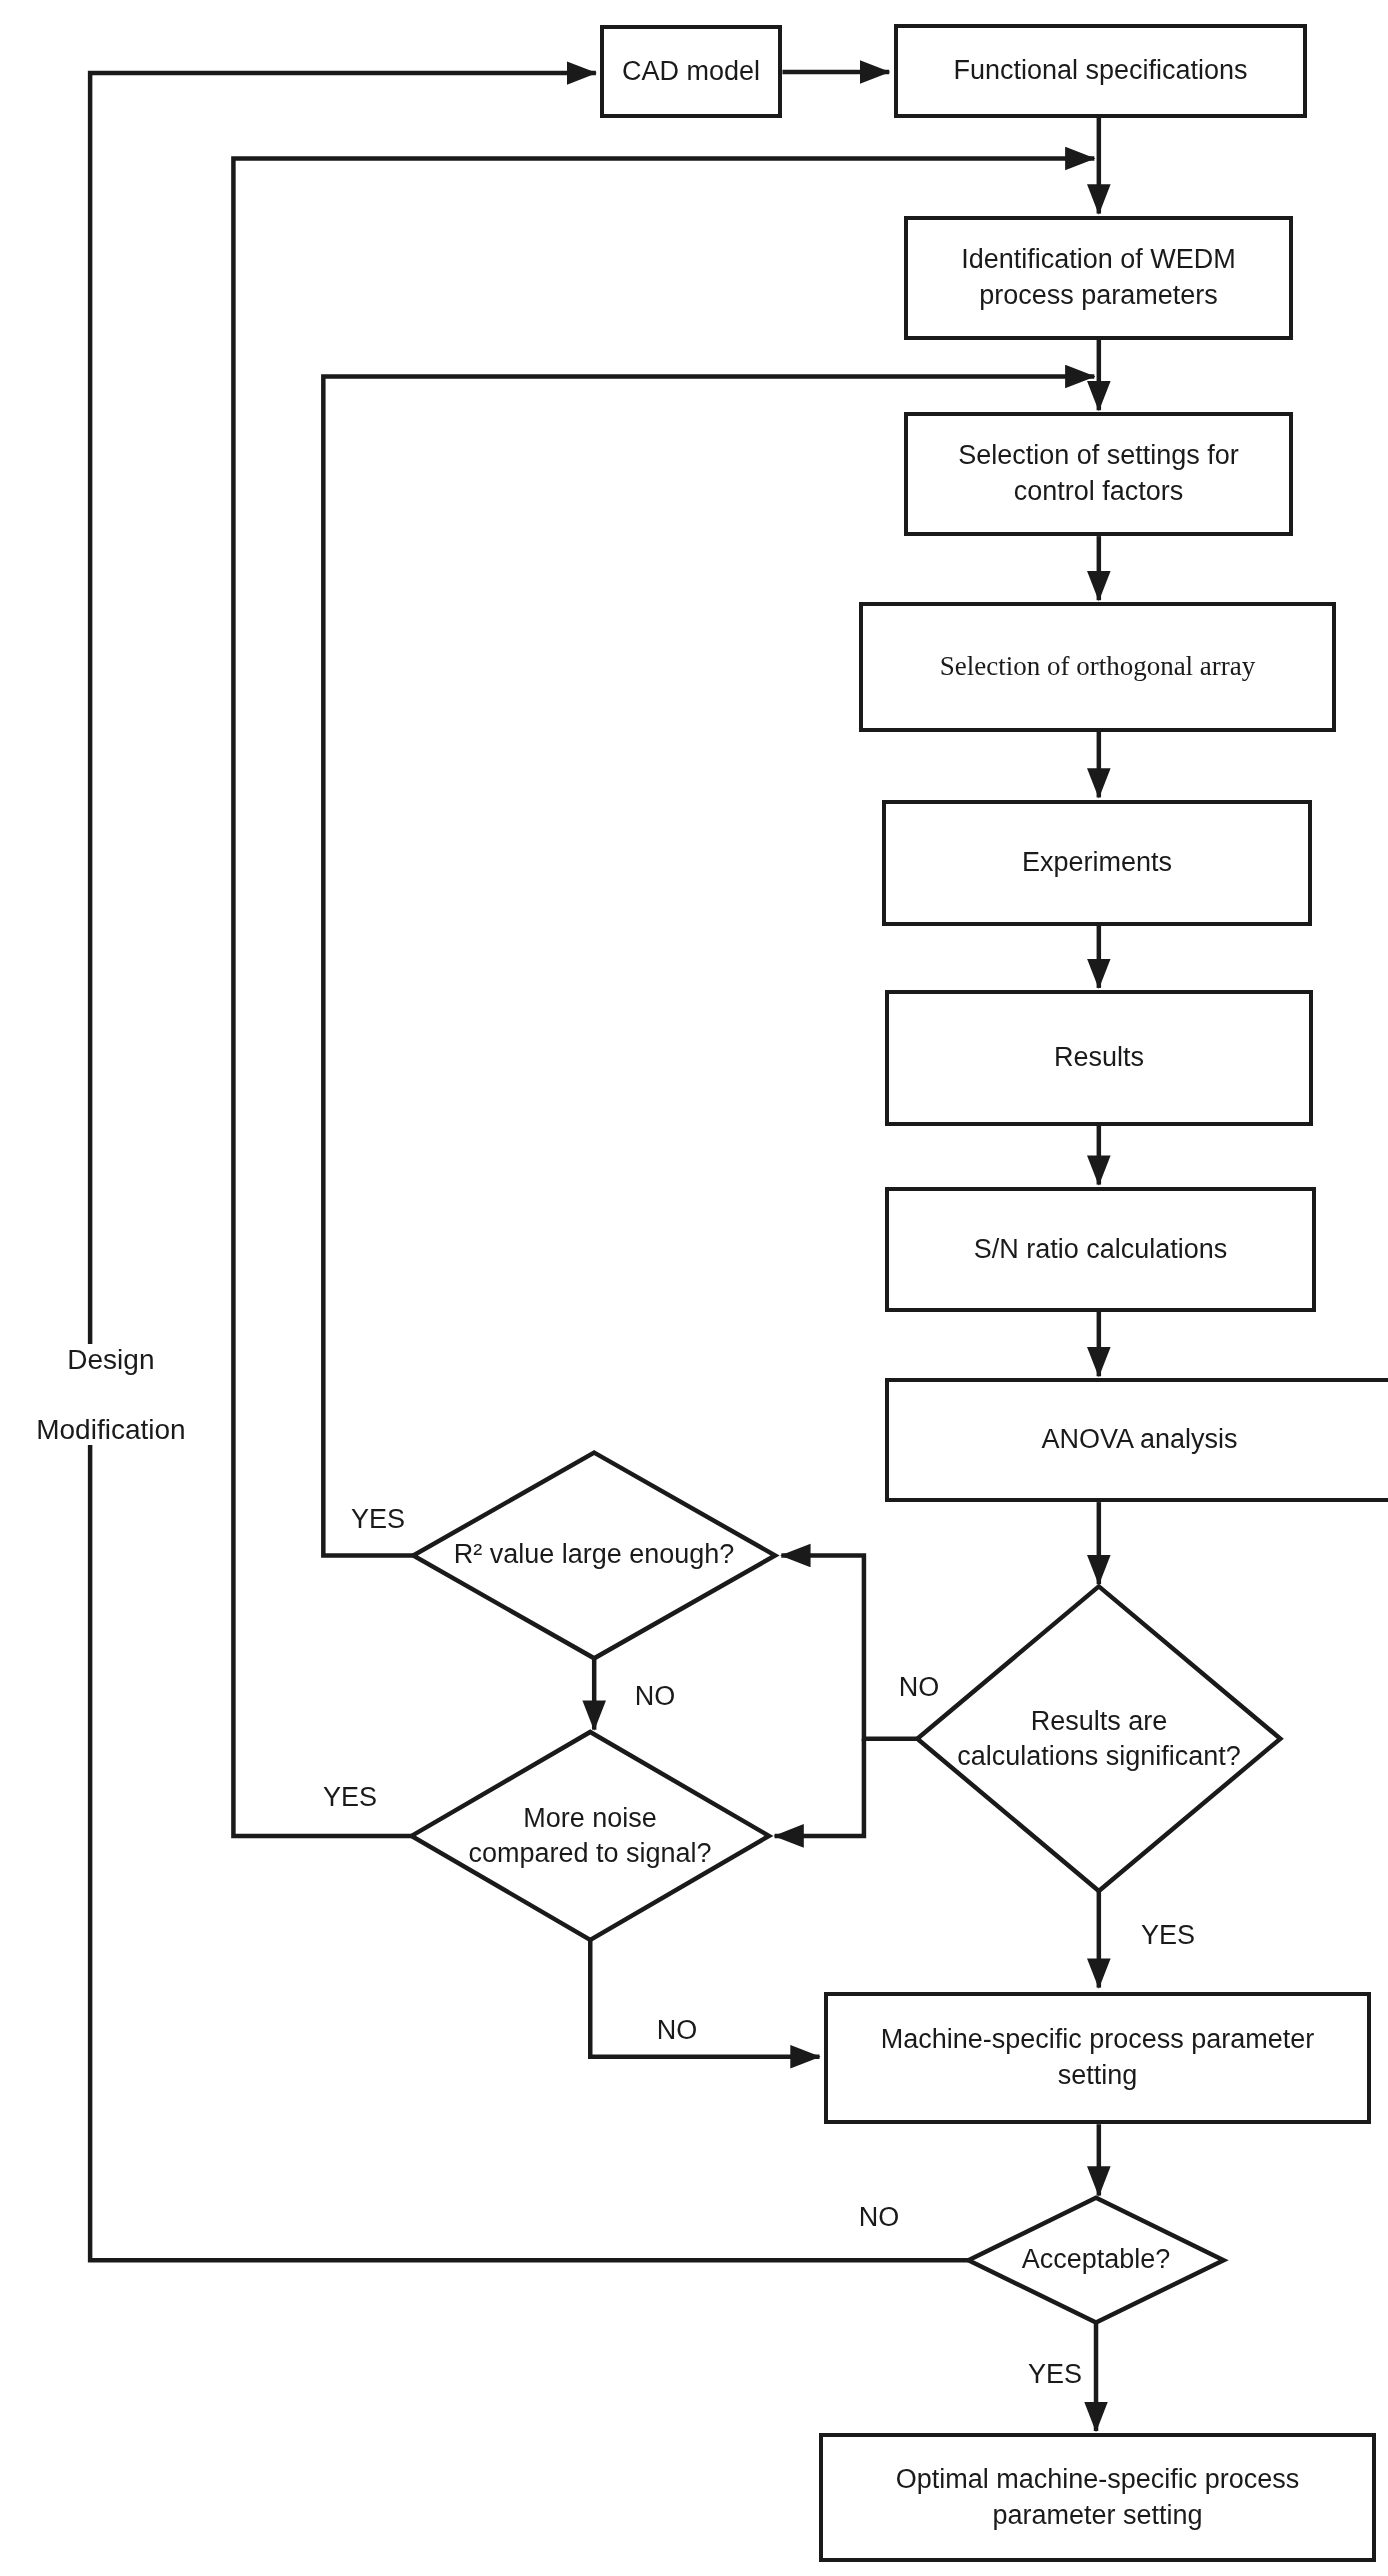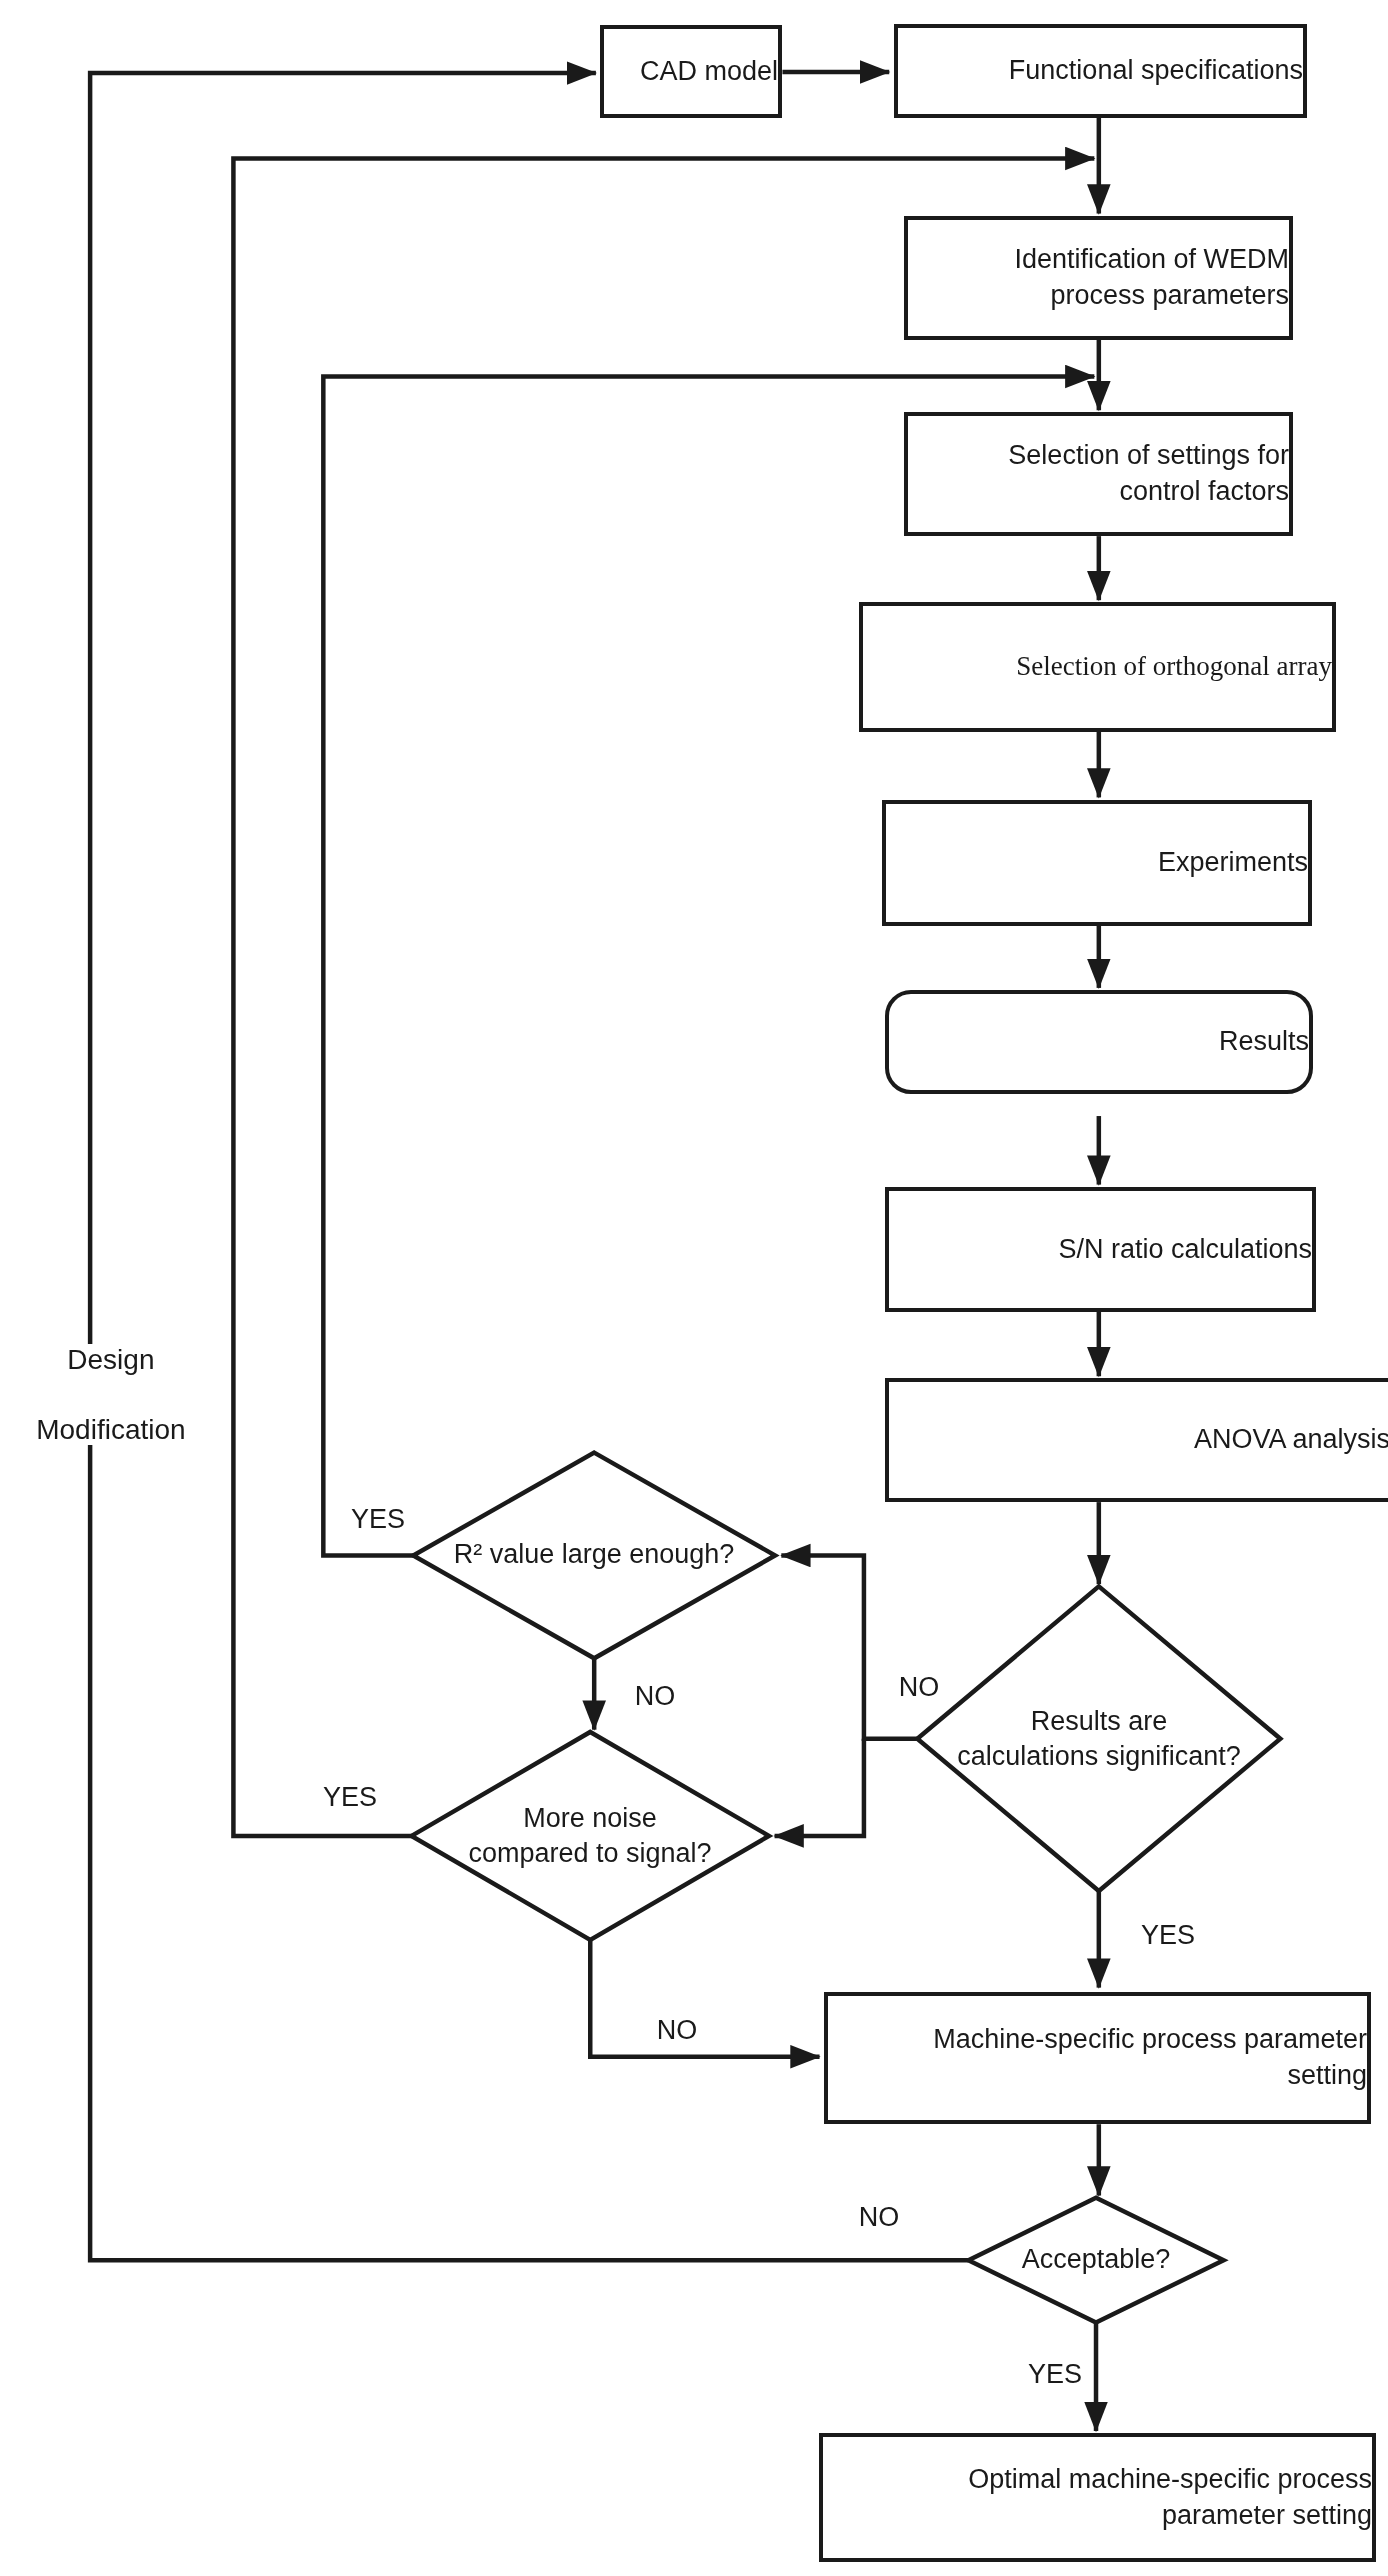--- a/index.html
+++ b/index.html
@@ -20,21 +20,21 @@
     position: absolute;
     left: 0; top: 0;
   }
   .box {
     position: absolute;
     box-sizing: border-box;
     border: 4.5px solid #1a1a1a;
     background: #ffffff;
     display: flex;
     flex-direction: column;
-    align-items: flex-end;
+    align-items: center;
     justify-content: center;
     text-align: center;
     font-size: 27px;
     line-height: 1.32;
   }
   .dlabel {
     position: absolute;
     transform: translate(-50%, -50%);
     display: flex;
     flex-direction: column;
@@ -121,21 +121,21 @@
   </div>
 
   <div class="box" style="left:859px; top:602px; width:477px; height:130px;font-family:Liberation Serif, serif;">
     <span>Selection of orthogonal array</span>
   </div>
 
   <div class="box" style="left:882px; top:800px; width:430px; height:126px;">
     <span>Experiments</span>
   </div>
 
-  <div class="box" style="left:885px; top:990px; width:428px; height:104px;border-radius:26px;">
+  <div class="box" style="left:885px; top:990px; width:428px; height:136px;">
     <span>Results</span>
   </div>
 
   <div class="box" style="left:885px; top:1187px; width:431px; height:125px;">
     <span>S/N ratio calculations</span>
   </div>
 
   <div class="box" style="left:885px; top:1378px; width:509px; height:124px;">
     <span>ANOVA analysis</span>
   </div>

